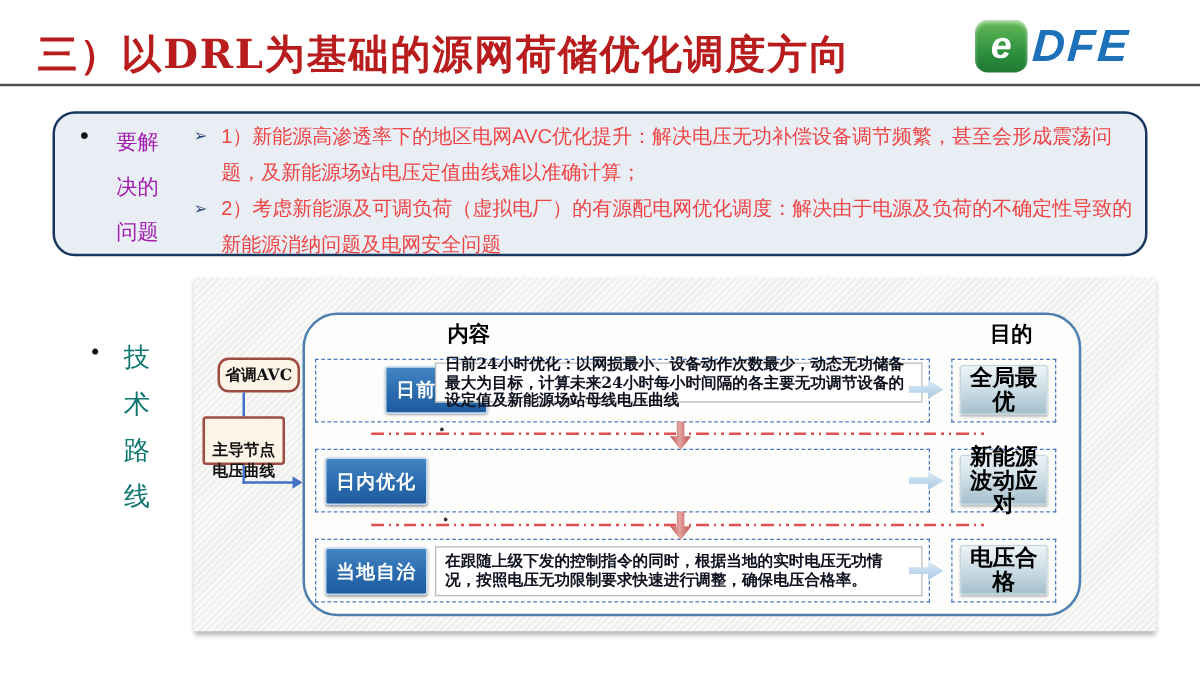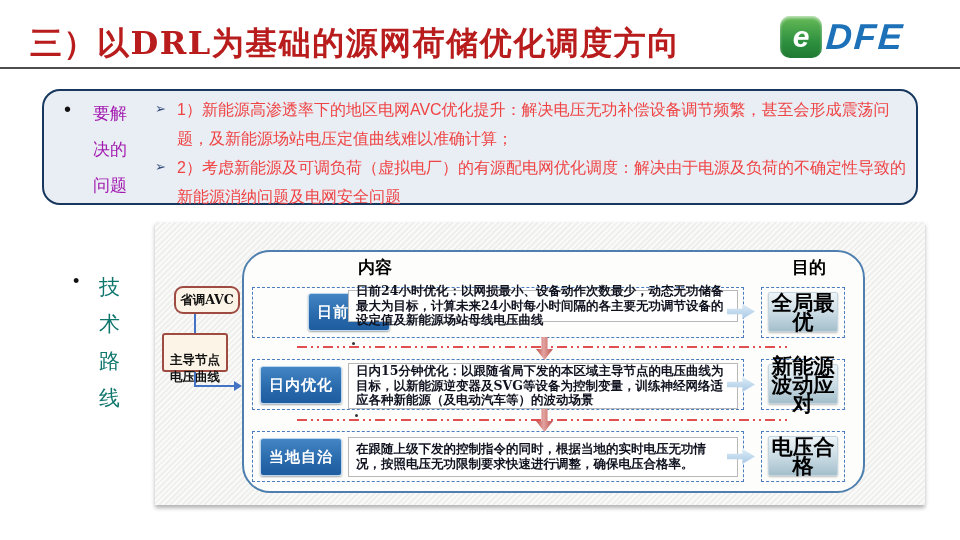--- a/index.html
+++ b/index.html
@@ -117,21 +117,21 @@
     background:linear-gradient(180deg,#DCEBF7,#A9C9E4);
     clip-path:polygon(0 32%, 55% 32%, 55% 0, 100% 50%, 55% 100%, 55% 68%, 0 68%);
     filter:drop-shadow(0 1px 1px rgba(60,100,140,.6));
   }
   .a1 { top:304px; } .a2 { top:377px; } .a3 { top:449px; }
 
   .purp-box {
     position:absolute; left:768px; width:70px; height:40px;
     background:linear-gradient(180deg,#EDF4F7 0%,#C8DAE3 55%,#A4BFCB 100%);
     border:1px solid #C3D6DF; border-radius:2px;
-    font-weight:bold; font-size:21px; line-height:19px; color:#000;
+    font-weight:bold; font-size:18px; line-height:19px; color:#000;
     display:flex; align-items:center; justify-content:center; text-align:center;
     box-shadow:0 1px 2px rgba(0,0,0,.25);
   }
   .p1 { top:292px; } .p2 { top:364px; } .p3 { top:436px; }
 
   .red-line {
     position:absolute; left:297px; width:494px; height:2px;
     background:repeating-linear-gradient(90deg,#E05050 0 10px, transparent 10px 14px, #E05050 14px 16px, transparent 16px 20px, #E05050 20px 22px, transparent 22px 26px);
   }
   .rl1 { top:346px; } .rl2 { top:419px; }
@@ -194,23 +194,20 @@
   <div class="blue-arrow a1"></div>
   <div class="dash-box purp-dash r1"></div>
   <div class="purp-box p1">全局最优</div>
 
   <div class="red-line rl1"></div>
   <div class="red-arrow ra1"></div>
   <div class="dot d1"></div>
 
   <div class="dash-box row-dash r2"></div>
   <div class="blue-btn b2">日内优化</div>
-  <div class="row-text t2">
-      <span>日内15分钟优化：以跟随省局下发的本区域主导节点的电压曲线为目标，以新能源逆变器及SVG等设备为控制变量，训练神经网络适应各种新能源（及电动汽车等）的波动场景</span>
-    </div>
   <div class="blue-arrow a2"></div>
   <div class="dash-box purp-dash r2"></div>
   <div class="purp-box p2">新能源波动应对</div>
 
   <div class="red-line rl2"></div>
   <div class="red-arrow ra2"></div>
   <div class="dot d2"></div>
 
   <div class="dash-box row-dash r3"></div>
   <div class="blue-btn b3">当地自治</div>

